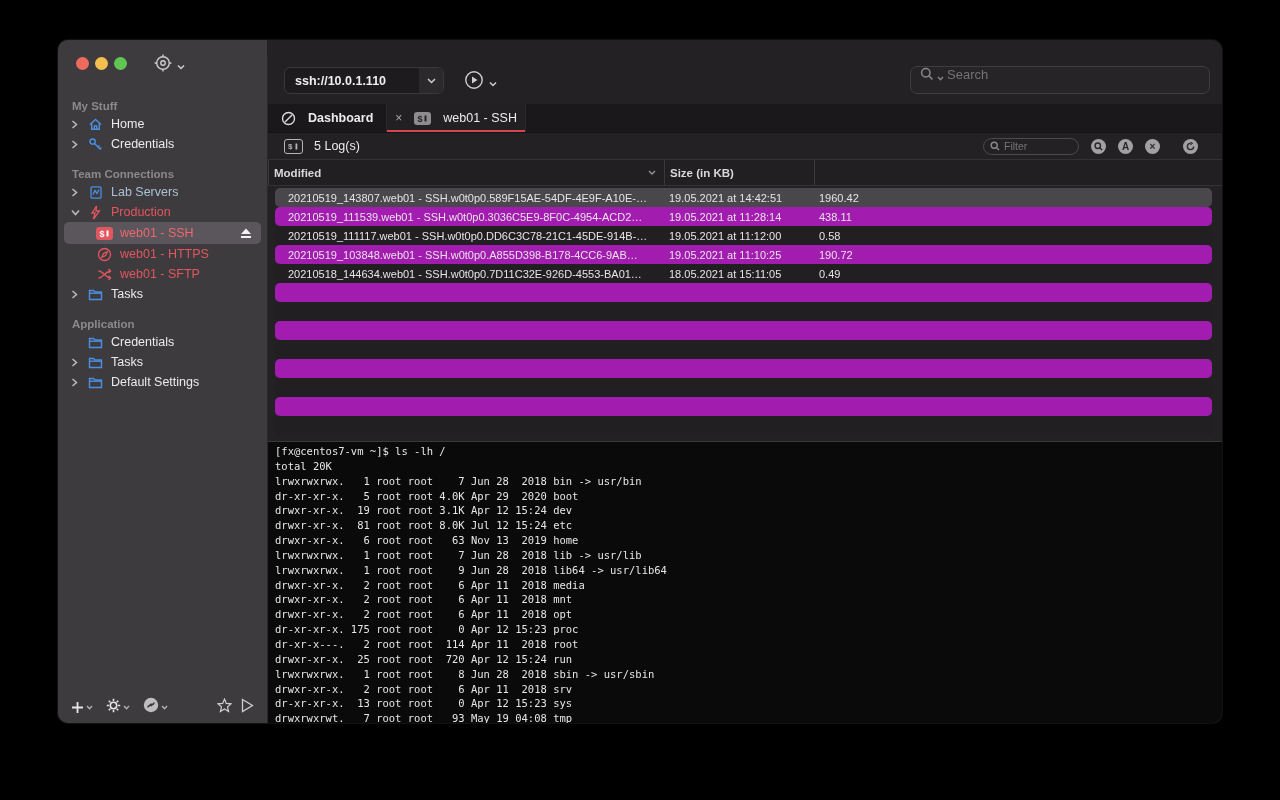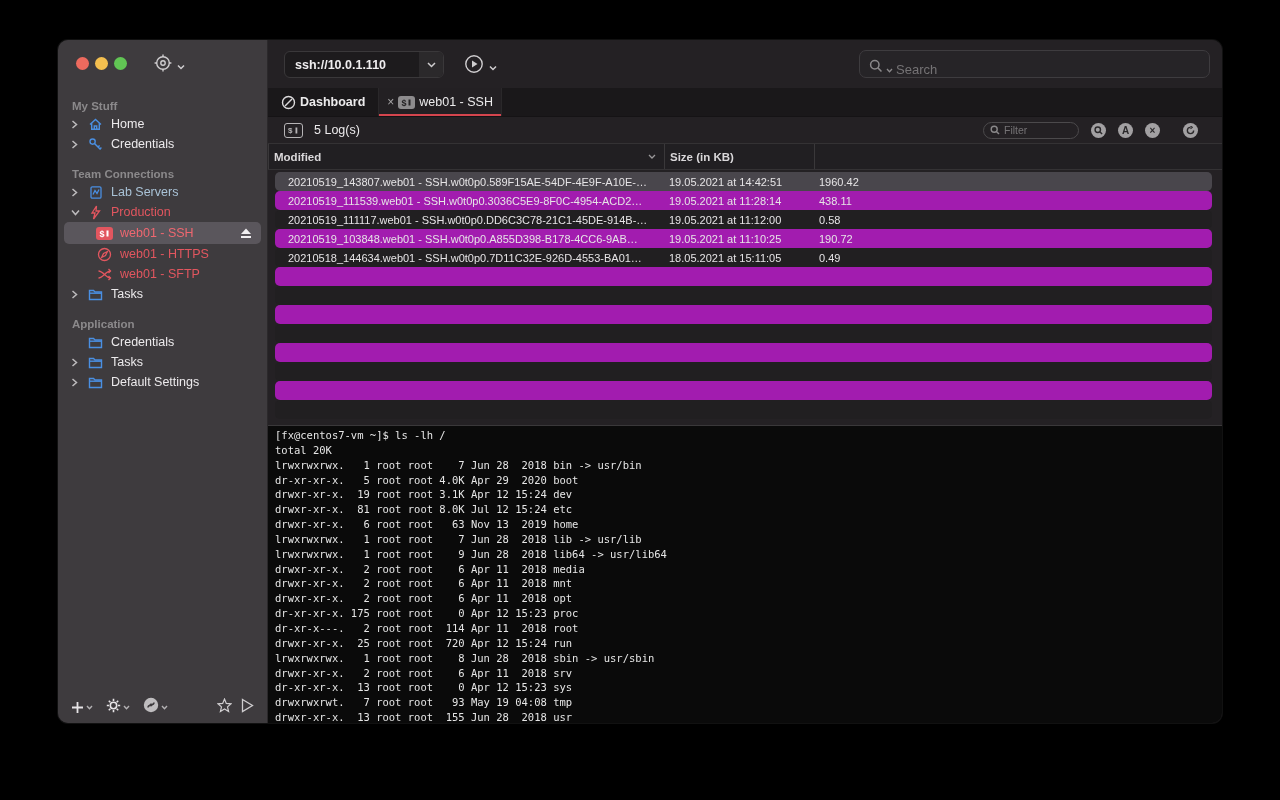--- a/index.html
+++ b/index.html
@@ -38,43 +38,43 @@
   .ssh-badge { width:17px; height:13px; border-radius:3px; background:#e2565f;
                display:inline-flex; align-items:center; justify-content:center; }
   .ssh-badge svg text { fill:#fff; font:bold 9px "Liberation Sans",sans-serif; }
   .side-bottom { position:absolute; left:0; bottom:0; width:100%; height:32px;
                  display:flex; align-items:center; color:#e6e4e6; }
   .sb-group { display:flex; align-items:center; gap:2px; margin-left:13px; }
   .sb-chev { color:#b3b1b3; display:flex; }
   .sb-right { margin-left:auto; display:flex; gap:9px; margin-right:13px; color:#cfcdcf; }
 
   
-  .main { position:absolute; left:209px; top:0; right:0; height:100%;
+  .main { position:absolute; left:209px; top:16px; right:0; height:100%;
           border-left:1px solid #2b292b; background:#242124; }
 
   .toolbar { position:relative; height:48px; }
   .addr-combo { position:absolute; left:16px; top:11px; width:160px; height:27px;
                 background:#1d1b1d; border:1px solid #3a383a; border-radius:6px;
                 display:flex; align-items:center; overflow:hidden; }
   .addr-text { flex:1; padding-left:10px; font-size:12.5px; font-weight:bold; color:#f0eef0;
                white-space:nowrap; }
   .addr-chev { width:24px; height:100%; background:#2b292b; display:flex;
                align-items:center; justify-content:center; color:#cfcdcf; }
   .play-group { position:absolute; left:196px; top:14px; display:flex; align-items:center;
                 gap:5px; color:#cfcdcf; }
-  .searchbox { position:absolute; right:12px; top:10px; width:351px; height:28px;
+  .searchbox { position:absolute; right:12px; top:10px; width:300px; height:28px;
                background:#262427; border:1px solid #3e3c3f; border-radius:7px;
-               display:flex; align-items:flex-end; padding:0 9px; gap:3px; color:#8a888a; }
+               display:flex; align-items:flex-start; padding:0 9px; gap:3px; color:#8a888a; }
   .searchbox input { flex:1; background:transparent; border:none; outline:none;
                      font-size:13px; color:#e8e6e8; font-family:inherit; }
   .searchbox input::placeholder { color:#757375; }
 
   .tabbar { height:29px; background:#1a181a; display:flex; align-items:stretch;
             border-bottom:1px solid #151315; }
-  .tab { display:flex; align-items:center; gap:4px; padding:0 13px; font-size:12.5px;
+  .tab { display:flex; align-items:center; gap:12px; padding:0 13px; font-size:12.5px;
          color:#ecebec; border-right:1px solid #2a282a; position:relative; }
   .tab.dashboard { font-weight:bold; }
   .tab.active { background:#232023; padding:0 8px; }
   .tab.active::after { content:""; position:absolute; left:0; right:0; bottom:0;
                        height:2px; background:#d5454e; }
   .tab .close { color:#a8a6a8; font-size:12px; }
   .tab-badge { width:17px; height:13px; border-radius:3px; background:#8e8c8e;
                display:inline-flex; align-items:center; justify-content:center; }
   .tab-badge svg text { fill:#262426; font:bold 9px "Liberation Sans",sans-serif; }
   .dash-icon { display:flex; color:#dcdadc; }

